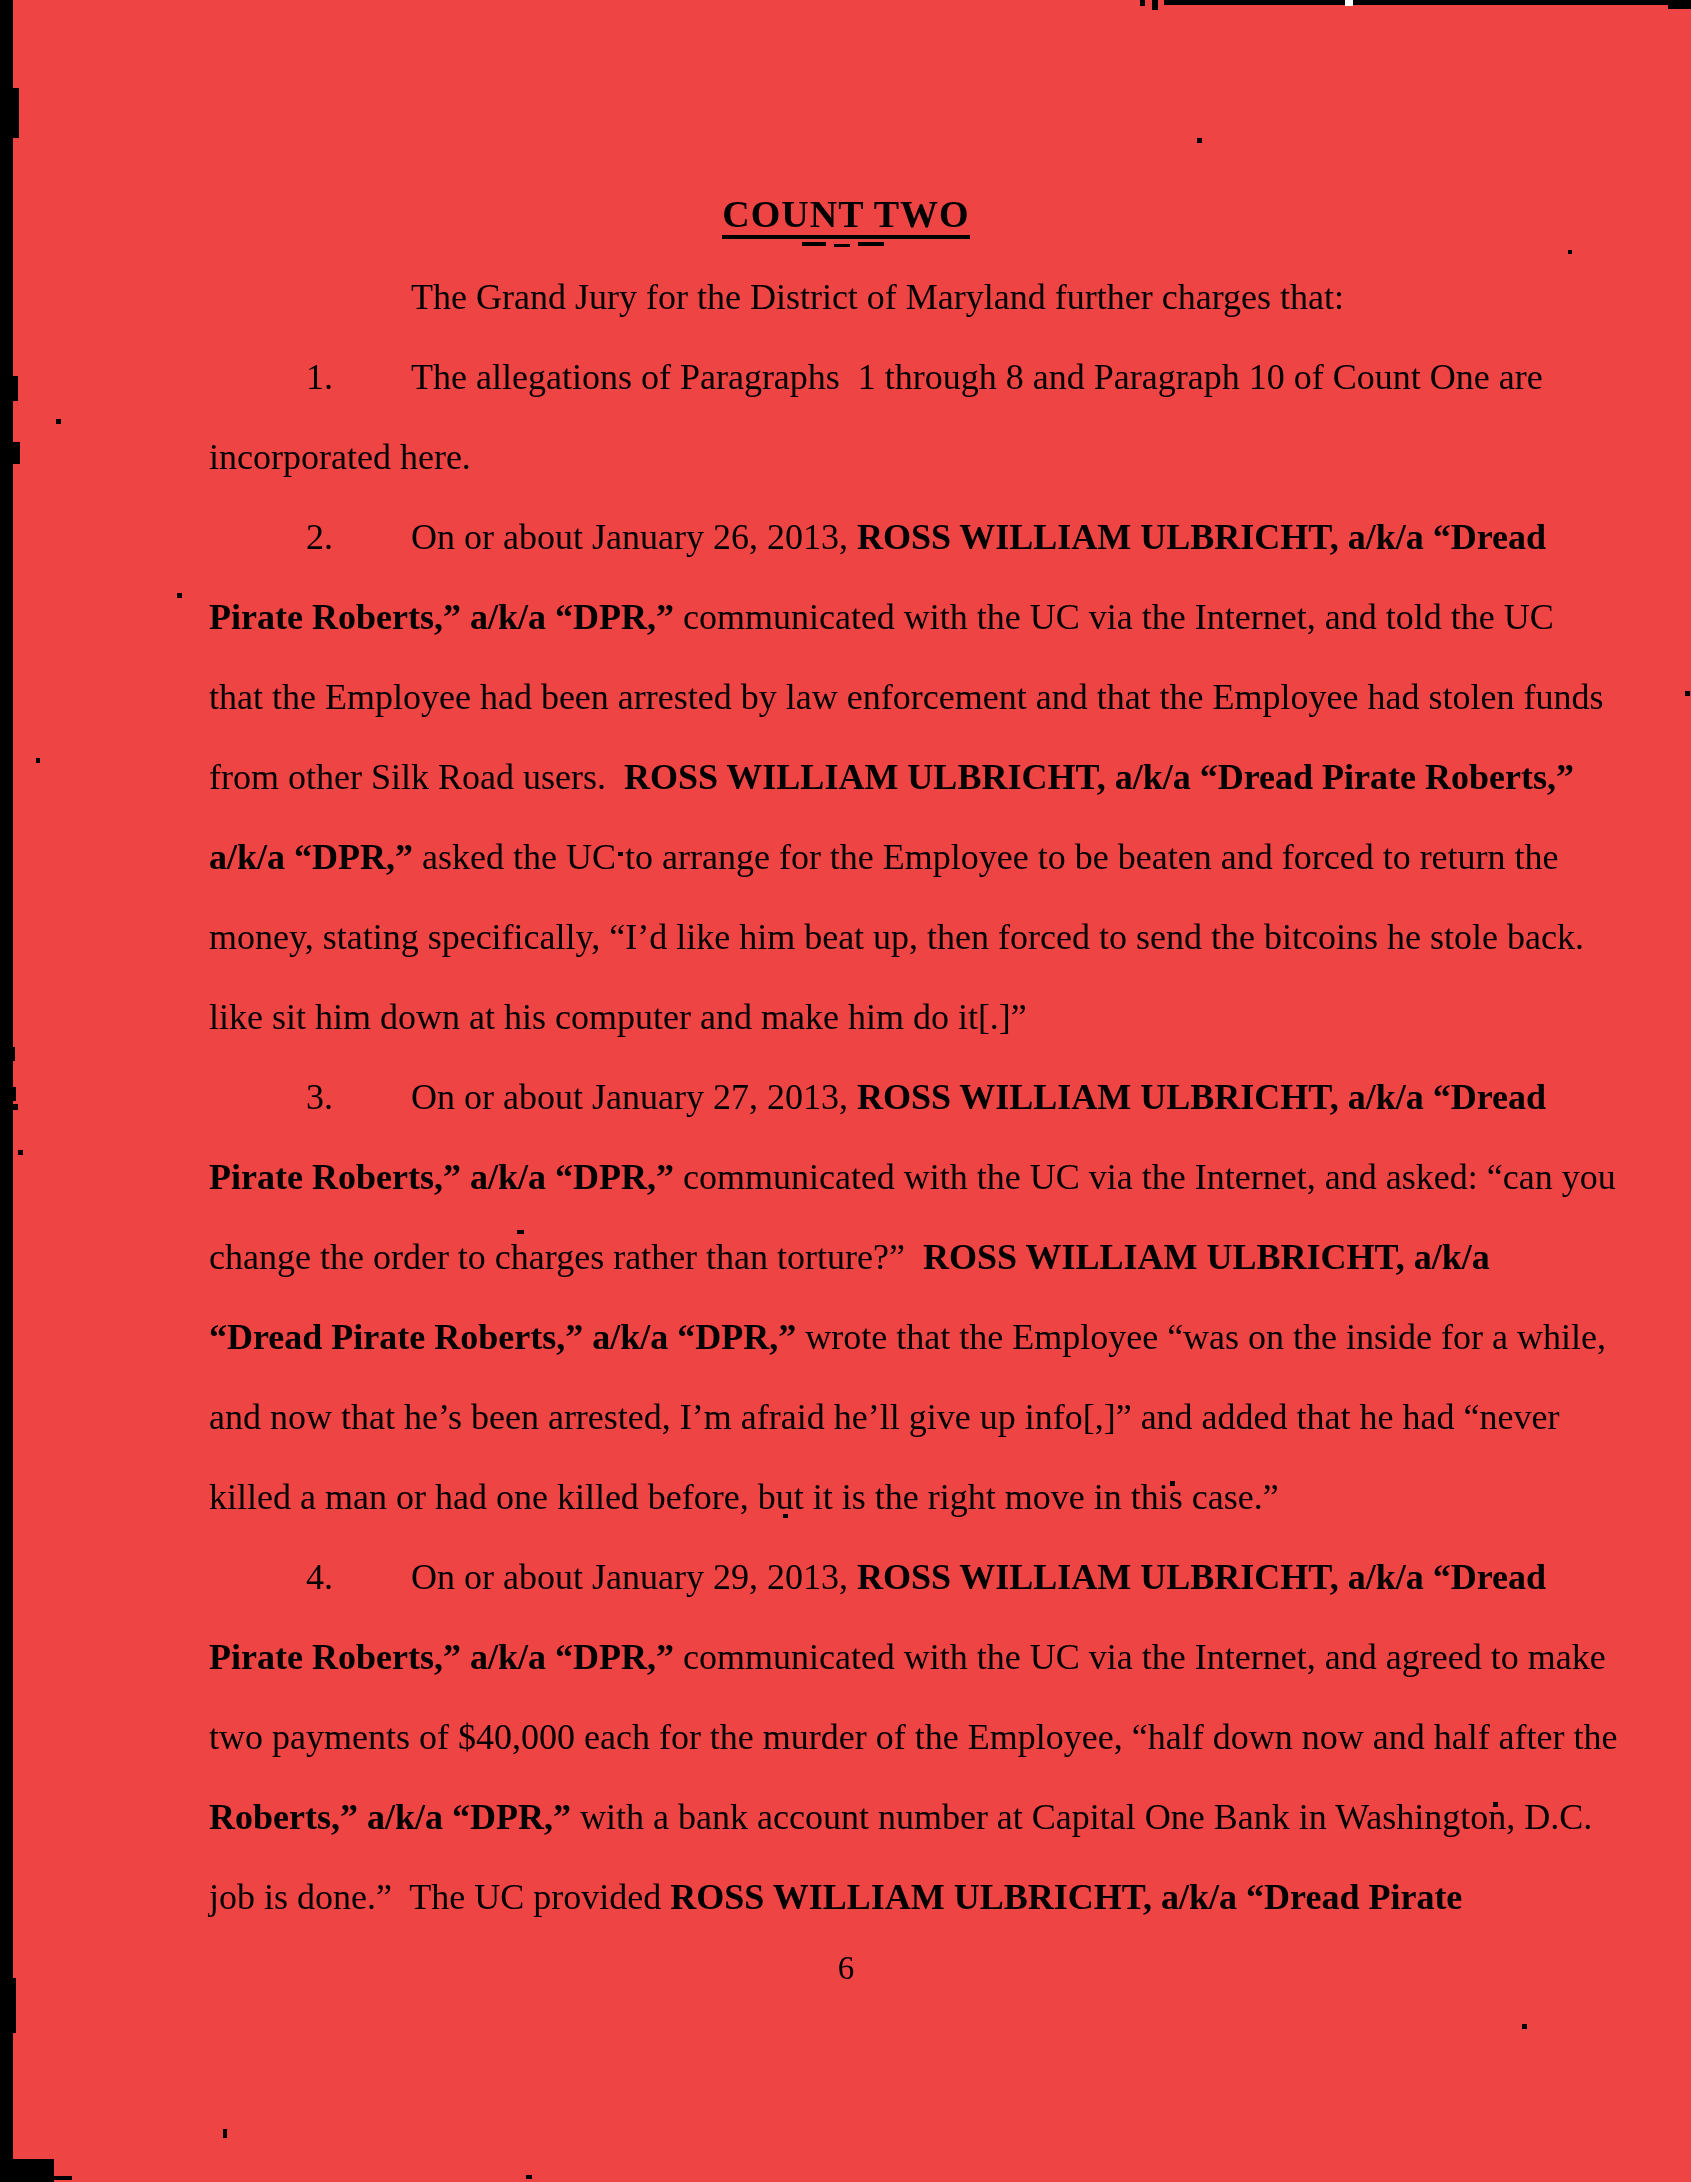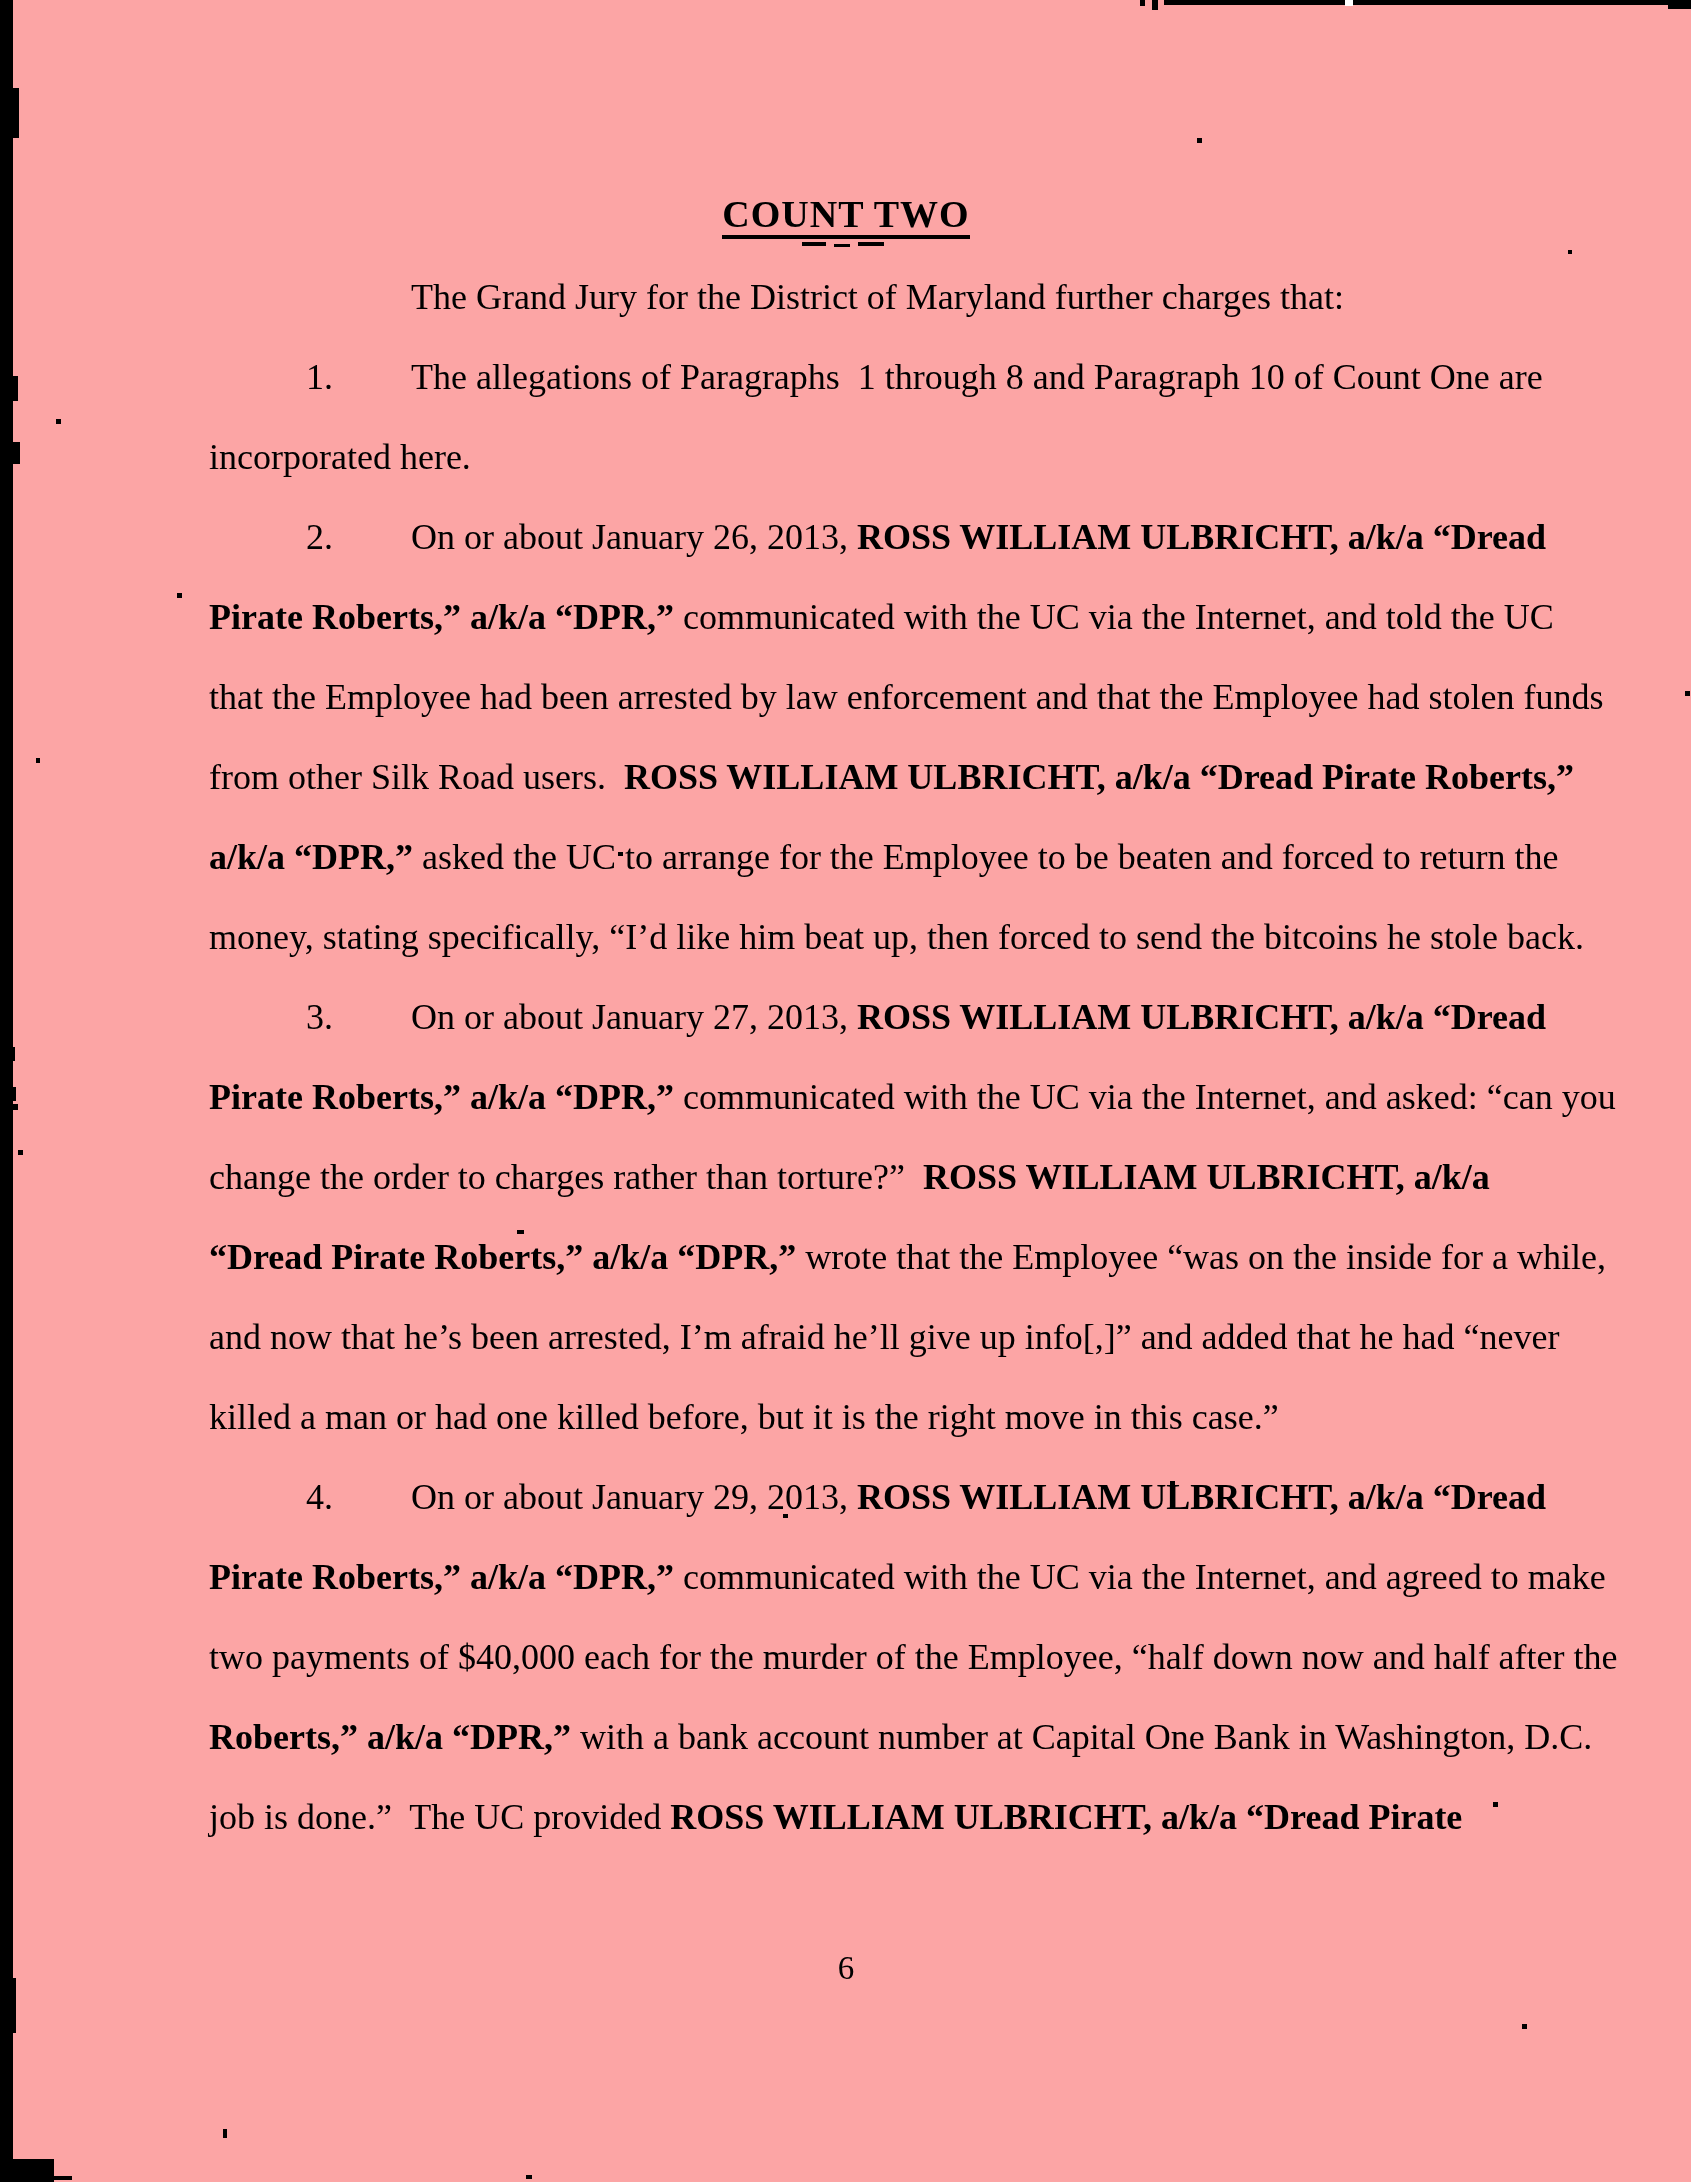--- a/index.html
+++ b/index.html
@@ -1,20 +1,20 @@
 <!DOCTYPE html>
 <html><head>
 <meta charset="utf-8">
 <style>
   html, body { margin: 0; padding: 0; background: #ffffff; }
   .page {
     position: relative;
     width: 1692px;
     height: 2182px;
-    background: #fca5a5;
+    background: #ef4444;
     overflow: hidden;
     font-family: "Liberation Serif", "DejaVu Serif", serif;
     color: #000000;
   }
   .doc-title {
     position: absolute;
     top: 195px;
     left: 0;
     width: 100%;
     text-align: center;
@@ -108,20 +108,21 @@
   <div class="doc-body" id="body-lines">
       <div class="line intro"><span class="seg">The Grand Jury for the District of Maryland further charges that:</span></div>
       <div class="line"><span class="pnum">1.</span><span class="seg">The allegations of Paragraphs  1 through 8 and Paragraph 10 of Count One are</span></div>
       <div class="line"><span class="seg">incorporated here.</span></div>
       <div class="line"><span class="pnum">2.</span><span class="seg">On or about January 26, 2013, </span><span class="seg bold">ROSS WILLIAM ULBRICHT, a/k/a “Dread</span></div>
       <div class="line"><span class="seg bold">Pirate Roberts,” a/k/a “DPR,”</span><span class="seg"> communicated with the UC via the Internet, and told the UC</span></div>
       <div class="line"><span class="seg">that the Employee had been arrested by law enforcement and that the Employee had stolen funds</span></div>
       <div class="line"><span class="seg">from other Silk Road users.  </span><span class="seg bold">ROSS WILLIAM ULBRICHT, a/k/a “Dread Pirate Roberts,”</span></div>
       <div class="line"><span class="seg bold">a/k/a “DPR,”</span><span class="seg"> asked the UC to arrange for the Employee to be beaten and forced to return the</span></div>
       <div class="line"><span class="seg">money, stating specifically, “I’d like him beat up, then forced to send the bitcoins he stole back.</span></div>
+      <div class="line"><span class="seg">like sit him down at his computer and make him do it[.]”</span></div>
       <div class="line"><span class="pnum">3.</span><span class="seg">On or about January 27, 2013, </span><span class="seg bold">ROSS WILLIAM ULBRICHT, a/k/a “Dread</span></div>
       <div class="line"><span class="seg bold">Pirate Roberts,” a/k/a “DPR,”</span><span class="seg"> communicated with the UC via the Internet, and asked: “can you</span></div>
       <div class="line"><span class="seg">change the order to charges rather than torture?”  </span><span class="seg bold">ROSS WILLIAM ULBRICHT, a/k/a</span></div>
       <div class="line"><span class="seg bold">“Dread Pirate Roberts,” a/k/a “DPR,”</span><span class="seg"> wrote that the Employee “was on the inside for a while,</span></div>
       <div class="line"><span class="seg">and now that he’s been arrested, I’m afraid he’ll give up info[,]” and added that he had “never</span></div>
       <div class="line"><span class="seg">killed a man or had one killed before, but it is the right move in this case.”</span></div>
       <div class="line"><span class="pnum">4.</span><span class="seg">On or about January 29, 2013, </span><span class="seg bold">ROSS WILLIAM ULBRICHT, a/k/a “Dread</span></div>
       <div class="line"><span class="seg bold">Pirate Roberts,” a/k/a “DPR,”</span><span class="seg"> communicated with the UC via the Internet, and agreed to make</span></div>
       <div class="line"><span class="seg">two payments of $40,000 each for the murder of the Employee, “half down now and half after the</span></div>
       <div class="line"><span class="seg bold">Roberts,” a/k/a “DPR,”</span><span class="seg"> with a bank account number at Capital One Bank in Washington, D.C.</span></div>

